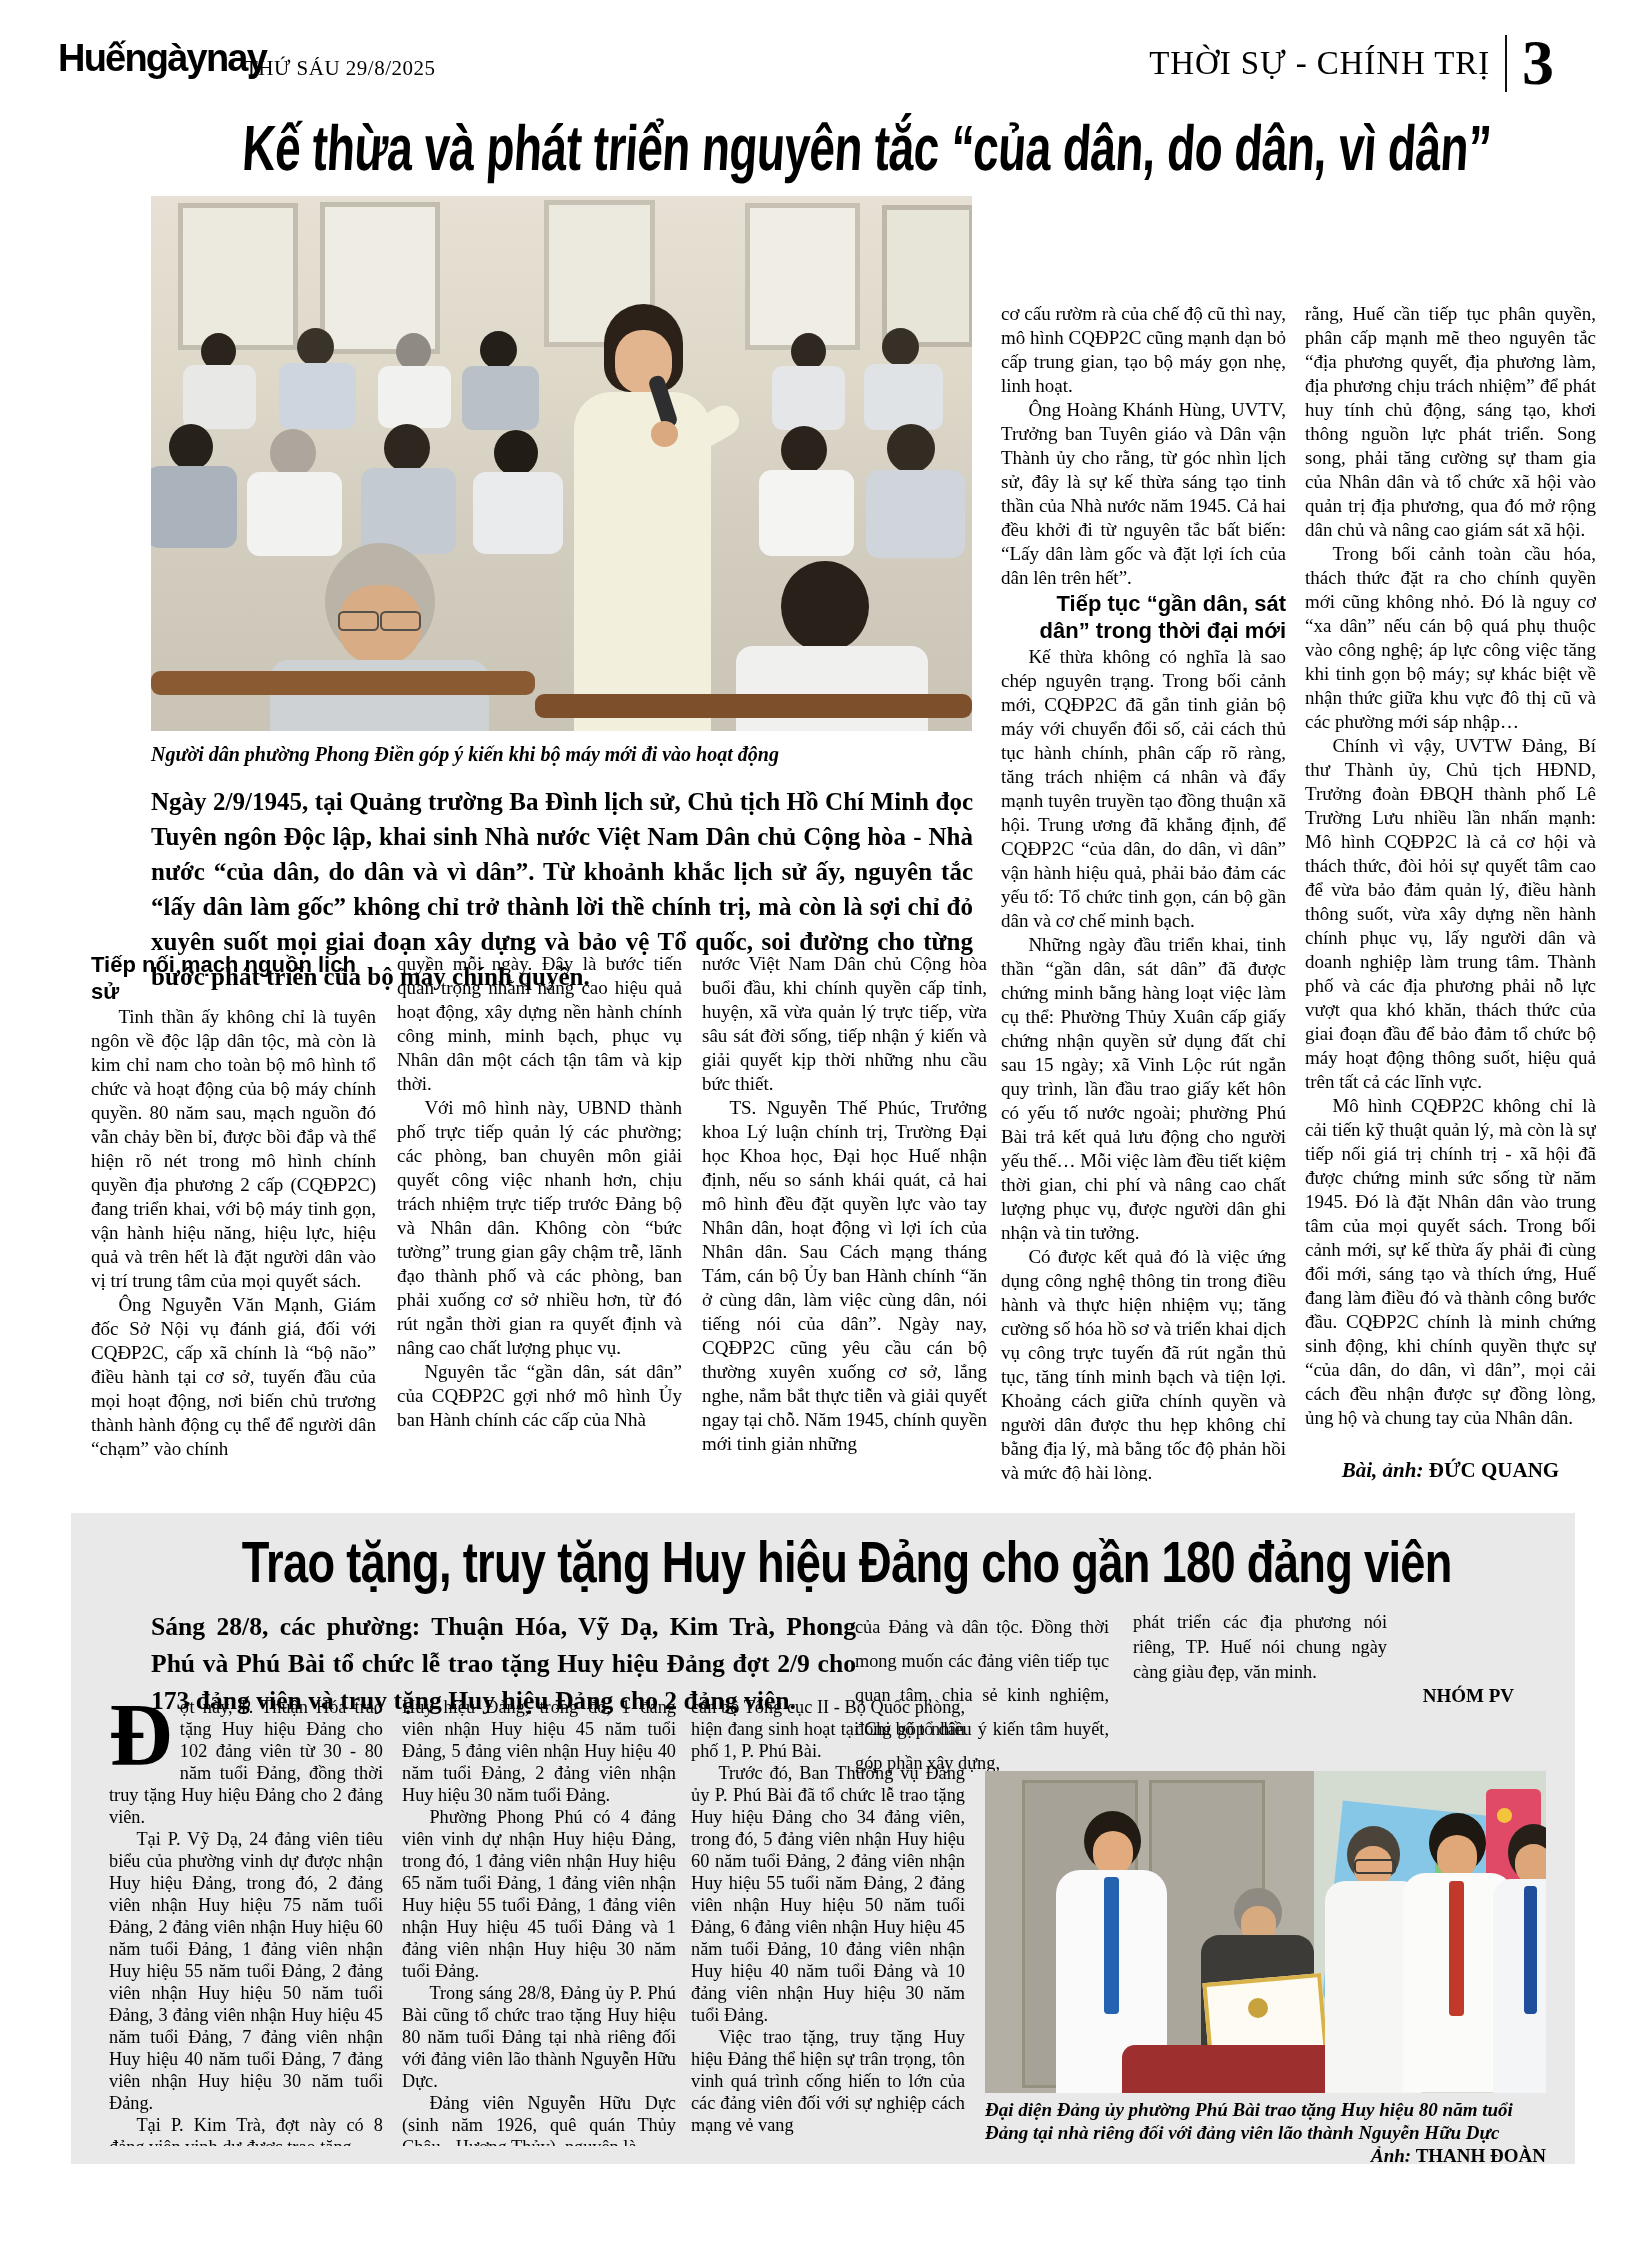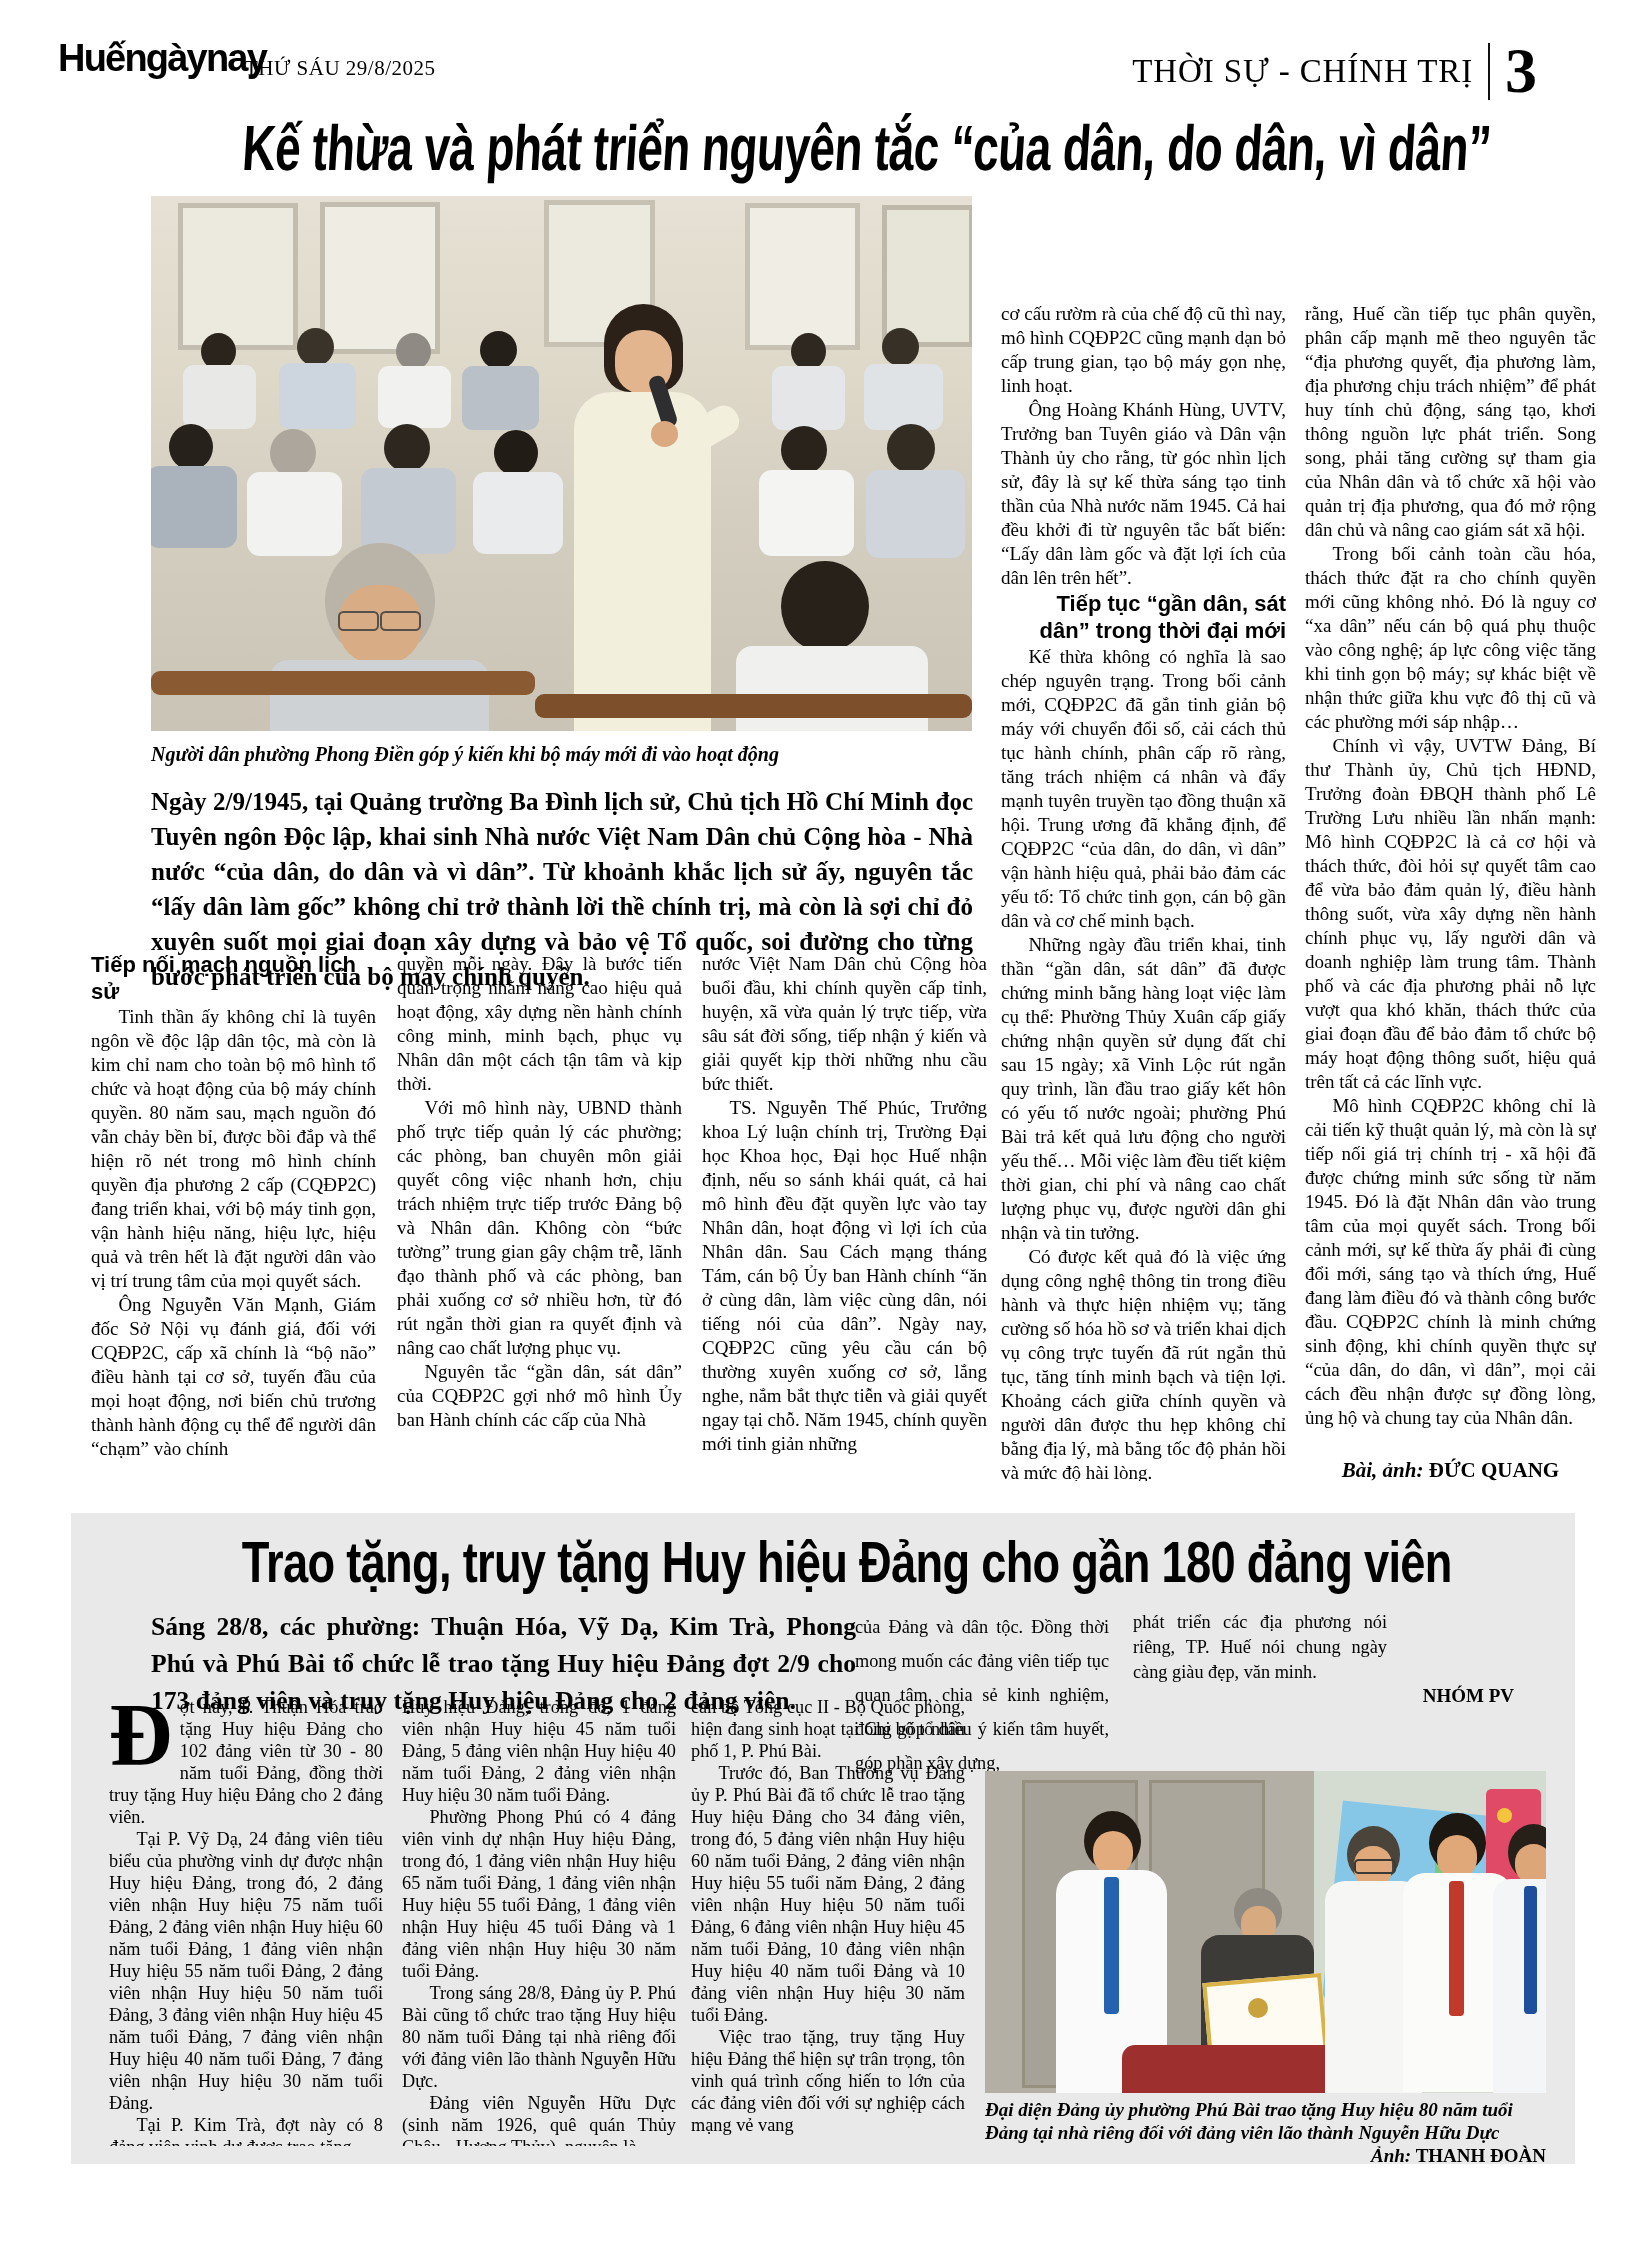--- a/index.html
+++ b/index.html
@@ -53,21 +53,21 @@
 </style>
 </head>
 <body>
 
 <div class="page">
 
   <div class="abs" style="left:58px;top:37px;">
     <span class="masthead">Huếngàynay</span>
   </div>
   <div class="abs dateline" style="left:245px;top:56px;">THỨ SÁU 29/8/2025</div>
-  <div class="abs sectionbar" style="right:110px;top:31px;margin-top:8px;">
+  <div class="abs sectionbar" style="right:93px;top:31px;">
     <span class="sectiontitle">THỜI SỰ - CHÍNH TRỊ</span>
     <span class="vline"></span>
     <span class="pagenum">3</span>
   </div>
 
   <div class="abs h1wrap" style="top:111px;">
     <span class="headline1">Kế thừa và phát triển nguyên tắc “của dân, do dân, vì dân”</span>
   </div>
 
   <div class="abs photo" style="left:151px;top:196px;width:821px;height:535px;background:linear-gradient(#e6e1d4 0%,#ded8c9 35%,#d3cec0 60%,#c9c4b6 100%);">

